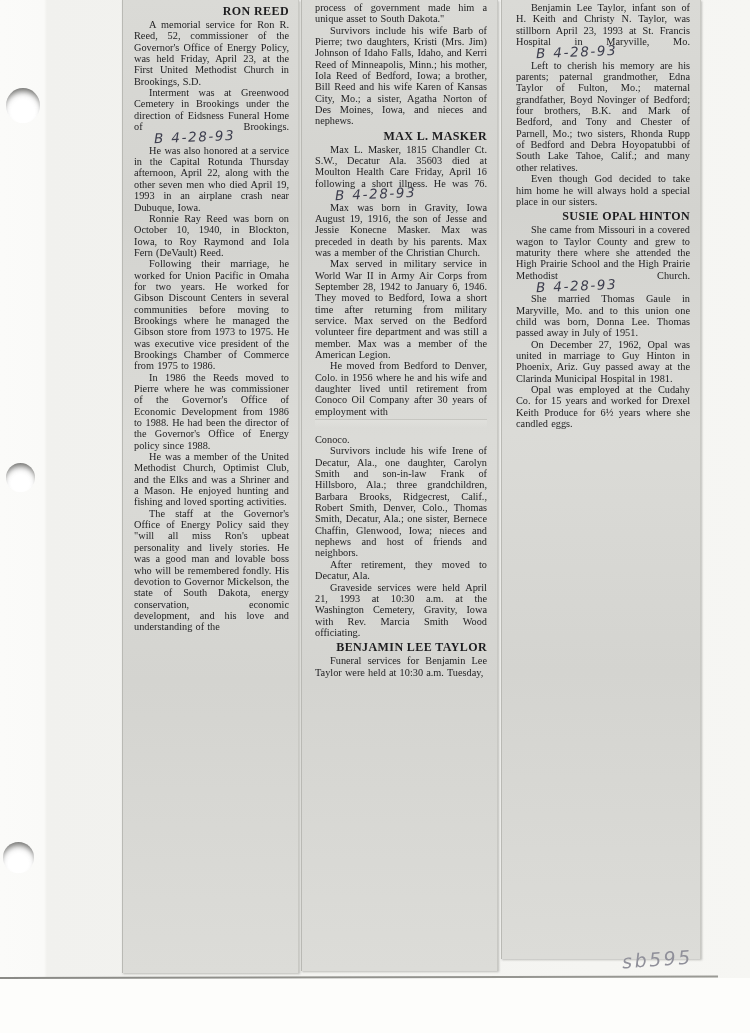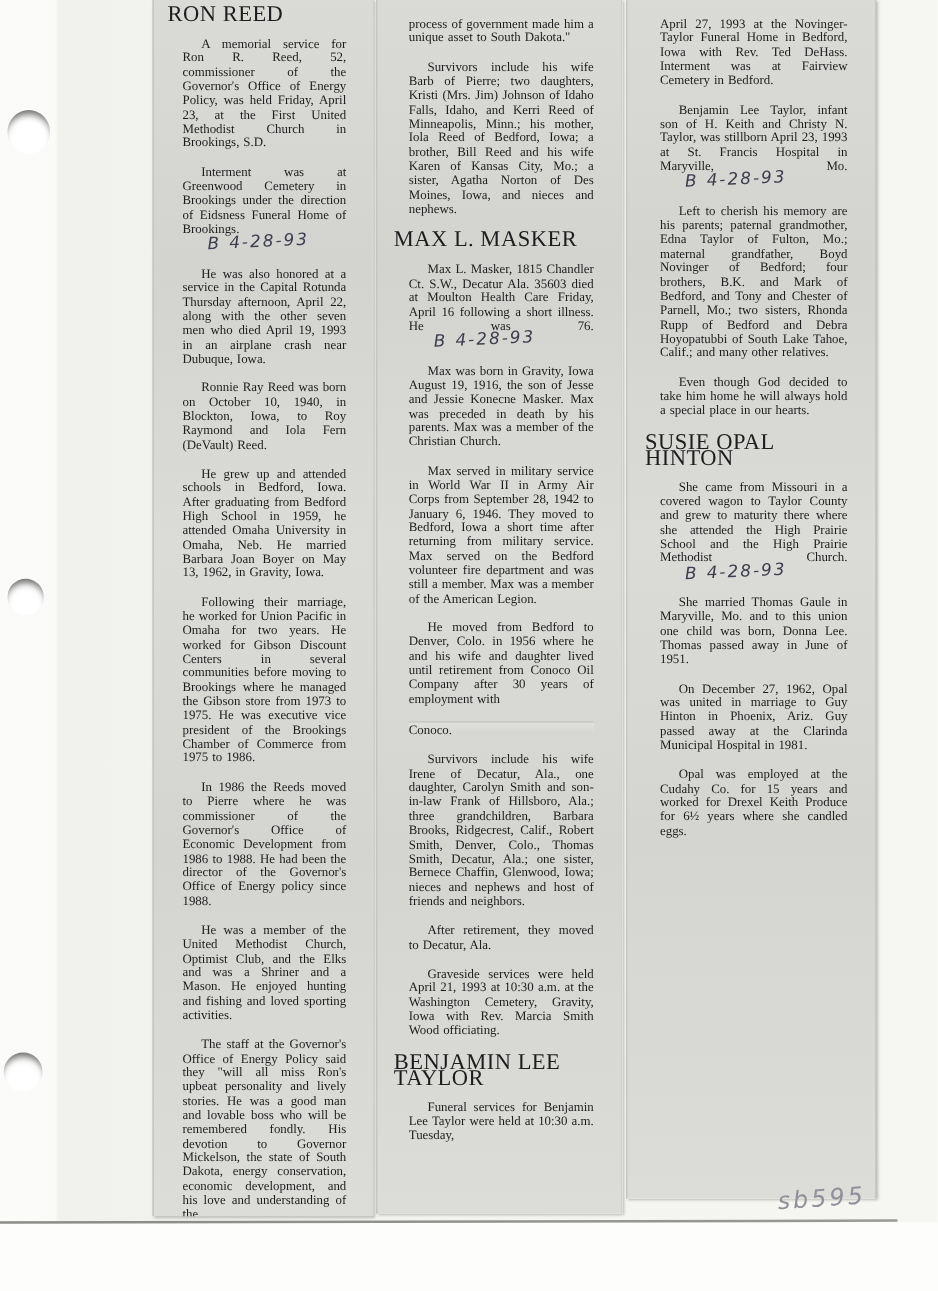--- a/index.html
+++ b/index.html
@@ -30,26 +30,26 @@
     background:linear-gradient(180deg,#dadad6 0%,#d3d3cf 22%,#dbdbd7 45%,#d4d4d0 70%,#dcdcd8 100%);
     border-left:1px solid #b9b9b4;border-right:1px solid #c9c9c4;
     box-shadow:1px 1px 2px rgba(80,80,76,.35);
     color:#1d1d1f;
     font-size:10.3px;line-height:11.35px;text-align:justify;
   }
   .col1{left:122px;width:177px;height:973px;padding:2px 9px 0 11px;}
   .col2{left:301px;width:197px;height:971px;padding:2px 10px 0 13px;}
   .col3{left:501px;width:200px;height:959px;padding:2px 10px 0 14px;}
   .headline{
-    margin:3px 0 1px;font-size:18px;font-weight:normal;text-align:left;
+    margin:3px 0 1px;font-size:12px;font-weight:bold;text-align:right;
     letter-spacing:.4px;line-height:13px;
   }
-  .para{margin:12px;text-indent:15px;word-spacing:.6px;}
+  .para{margin:0;text-indent:15px;word-spacing:.6px;}
   .para.cont{text-indent:0;}
-  .para.seam{border-top:1px solid #c6c6c1;margin-top:2px;padding-top:1px;
+  .para.seam{border-top:1px solid #c6c6c1;margin-top:2px;padding-top:14px;
     background:linear-gradient(180deg,#e0e0dc, rgba(224,224,220,0) 8px);}
   .handwriting{
     display:inline-block;font-family:"DejaVu Sans",sans-serif;font-style:italic;
     font-size:13.5px;line-height:11px;color:#3d3e4e;letter-spacing:1.6px;
     transform:rotate(-2.5deg);padding-left:5px;white-space:nowrap;
   }
   .pencil-mark{
     position:absolute;left:622px;top:948px;
     font-family:"DejaVu Sans",sans-serif;font-style:italic;
     font-size:19px;color:#90909a;letter-spacing:2.5px;
@@ -63,21 +63,20 @@
   <div class="hole hole1"></div>
   <div class="hole hole2"></div>
   <div class="hole hole3"></div>
 
   <div class="clipping col1">
       <h3 class="headline">RON REED</h3>
       <p class="para">A memorial service for Ron R. Reed, 52, commissioner of the Governor's Office of Energy Policy, was held Friday, April 23, at the First United Methodist Church in Brookings, S.D.</p>
       <p class="para">Interment was at Greenwood Cemetery in Brookings under the direction of Eidsness Funeral Home of Brookings. <span class="handwriting">B 4-28-93</span></p>
       <p class="para">He was also honored at a service in the Capital Rotunda Thursday afternoon, April 22, along with the other seven men who died April 19, 1993 in an airplane crash near Dubuque, Iowa.</p>
       <p class="para">Ronnie Ray Reed was born on October 10, 1940, in Blockton, Iowa, to Roy Raymond and Iola Fern (DeVault) Reed.</p>
-      <p class="para">He grew up and attended schools in Bedford, Iowa. After graduating from Bedford High School in 1959, he attended Omaha University in Omaha, Neb. He married Barbara Joan Boyer on May 13, 1962, in Gravity, Iowa.</p>
       <p class="para">Following their marriage, he worked for Union Pacific in Omaha for two years. He worked for Gibson Discount Centers in several communities before moving to Brookings where he managed the Gibson store from 1973 to 1975. He was executive vice president of the Brookings Chamber of Commerce from 1975 to 1986.</p>
       <p class="para">In 1986 the Reeds moved to Pierre where he was commissioner of the Governor's Office of Economic Development from 1986 to 1988. He had been the director of the Governor's Office of Energy policy since 1988.</p>
       <p class="para">He was a member of the United Methodist Church, Optimist Club, and the Elks and was a Shriner and a Mason. He enjoyed hunting and fishing and loved sporting activities.</p>
       <p class="para">The staff at the Governor's Office of Energy Policy said they "will all miss Ron's upbeat personality and lively stories. He was a good man and lovable boss who will be remembered fondly. His devotion to Governor Mickelson, the state of South Dakota, energy conservation, economic development, and his love and understanding of the</p>
     </div>
   <div class="clipping col2">
       <p class="para cont">process of government made him a unique asset to South Dakota."</p>
       <p class="para">Survivors include his wife Barb of Pierre; two daughters, Kristi (Mrs. Jim) Johnson of Idaho Falls, Idaho, and Kerri Reed of Minneapolis, Minn.; his mother, Iola Reed of Bedford, Iowa; a brother, Bill Reed and his wife Karen of Kansas City, Mo.; a sister, Agatha Norton of Des Moines, Iowa, and nieces and nephews.</p>
       <h3 class="headline">MAX L. MASKER</h3>
       <p class="para">Max L. Masker, 1815 Chandler Ct. S.W., Decatur Ala. 35603 died at Moulton Health Care Friday, April 16 following a short illness. He was 76. <span class="handwriting">B 4-28-93</span></p>
@@ -85,26 +84,25 @@
       <p class="para">Max served in military service in World War II in Army Air Corps from September 28, 1942 to January 6, 1946. They moved to Bedford, Iowa a short time after returning from military service. Max served on the Bedford volunteer fire department and was still a member. Max was a member of the American Legion.</p>
       <p class="para">He moved from Bedford to Denver, Colo. in 1956 where he and his wife and daughter lived until retirement from Conoco Oil Company after 30 years of employment with</p>
       <p class="para cont seam">Conoco.</p>
       <p class="para">Survivors include his wife Irene of Decatur, Ala., one daughter, Carolyn Smith and son-in-law Frank of Hillsboro, Ala.; three grandchildren, Barbara Brooks, Ridgecrest, Calif., Robert Smith, Denver, Colo., Thomas Smith, Decatur, Ala.; one sister, Bernece Chaffin, Glenwood, Iowa; nieces and nephews and host of friends and neighbors.</p>
       <p class="para">After retirement, they moved to Decatur, Ala.</p>
       <p class="para">Graveside services were held April 21, 1993 at 10:30 a.m. at the Washington Cemetery, Gravity, Iowa with Rev. Marcia Smith Wood officiating.</p>
       <h3 class="headline">BENJAMIN LEE TAYLOR</h3>
       <p class="para">Funeral services for Benjamin Lee Taylor were held at 10:30 a.m. Tuesday,</p>
     </div>
   <div class="clipping col3">
-      <p class="para cont">April 27, 1993 at the Novinger-Taylor Funeral Home in Bedford, Iowa with Rev. Ted DeHass. Interment was at Fairview Cemetery in Bedford.</p>
       <p class="para">Benjamin Lee Taylor, infant son of H. Keith and Christy N. Taylor, was stillborn April 23, 1993 at St. Francis Hospital in Maryville, Mo. <span class="handwriting">B 4-28-93</span></p>
       <p class="para">Left to cherish his memory are his parents; paternal grandmother, Edna Taylor of Fulton, Mo.; maternal grandfather, Boyd Novinger of Bedford; four brothers, B.K. and Mark of Bedford, and Tony and Chester of Parnell, Mo.; two sisters, Rhonda Rupp of Bedford and Debra Hoyopatubbi of South Lake Tahoe, Calif.; and many other relatives.</p>
-      <p class="para">Even though God decided to take him home he will always hold a special place in our hearts.</p>
+      <p class="para">Even though God decided to take him home he will always hold a special place in our sisters.</p>
       <h3 class="headline">SUSIE OPAL HINTON</h3>
       <p class="para">She came from Missouri in a covered wagon to Taylor County and grew to maturity there where she attended the High Prairie School and the High Prairie Methodist Church. <span class="handwriting">B 4-28-93</span></p>
-      <p class="para">She married Thomas Gaule in Maryville, Mo. and to this union one child was born, Donna Lee. Thomas passed away in June of 1951.</p>
+      <p class="para">She married Thomas Gaule in Maryville, Mo. and to this union one child was born, Donna Lee. Thomas passed away in July of 1951.</p>
       <p class="para">On December 27, 1962, Opal was united in marriage to Guy Hinton in Phoenix, Ariz. Guy passed away at the Clarinda Municipal Hospital in 1981.</p>
       <p class="para">Opal was employed at the Cudahy Co. for 15 years and worked for Drexel Keith Produce for 6½ years where she candled eggs.</p>
     </div>
 
   <div class="pencil-mark">sb595</div>
 </div>
 <div class="sheet-edge"></div>
 
 </body></html>

